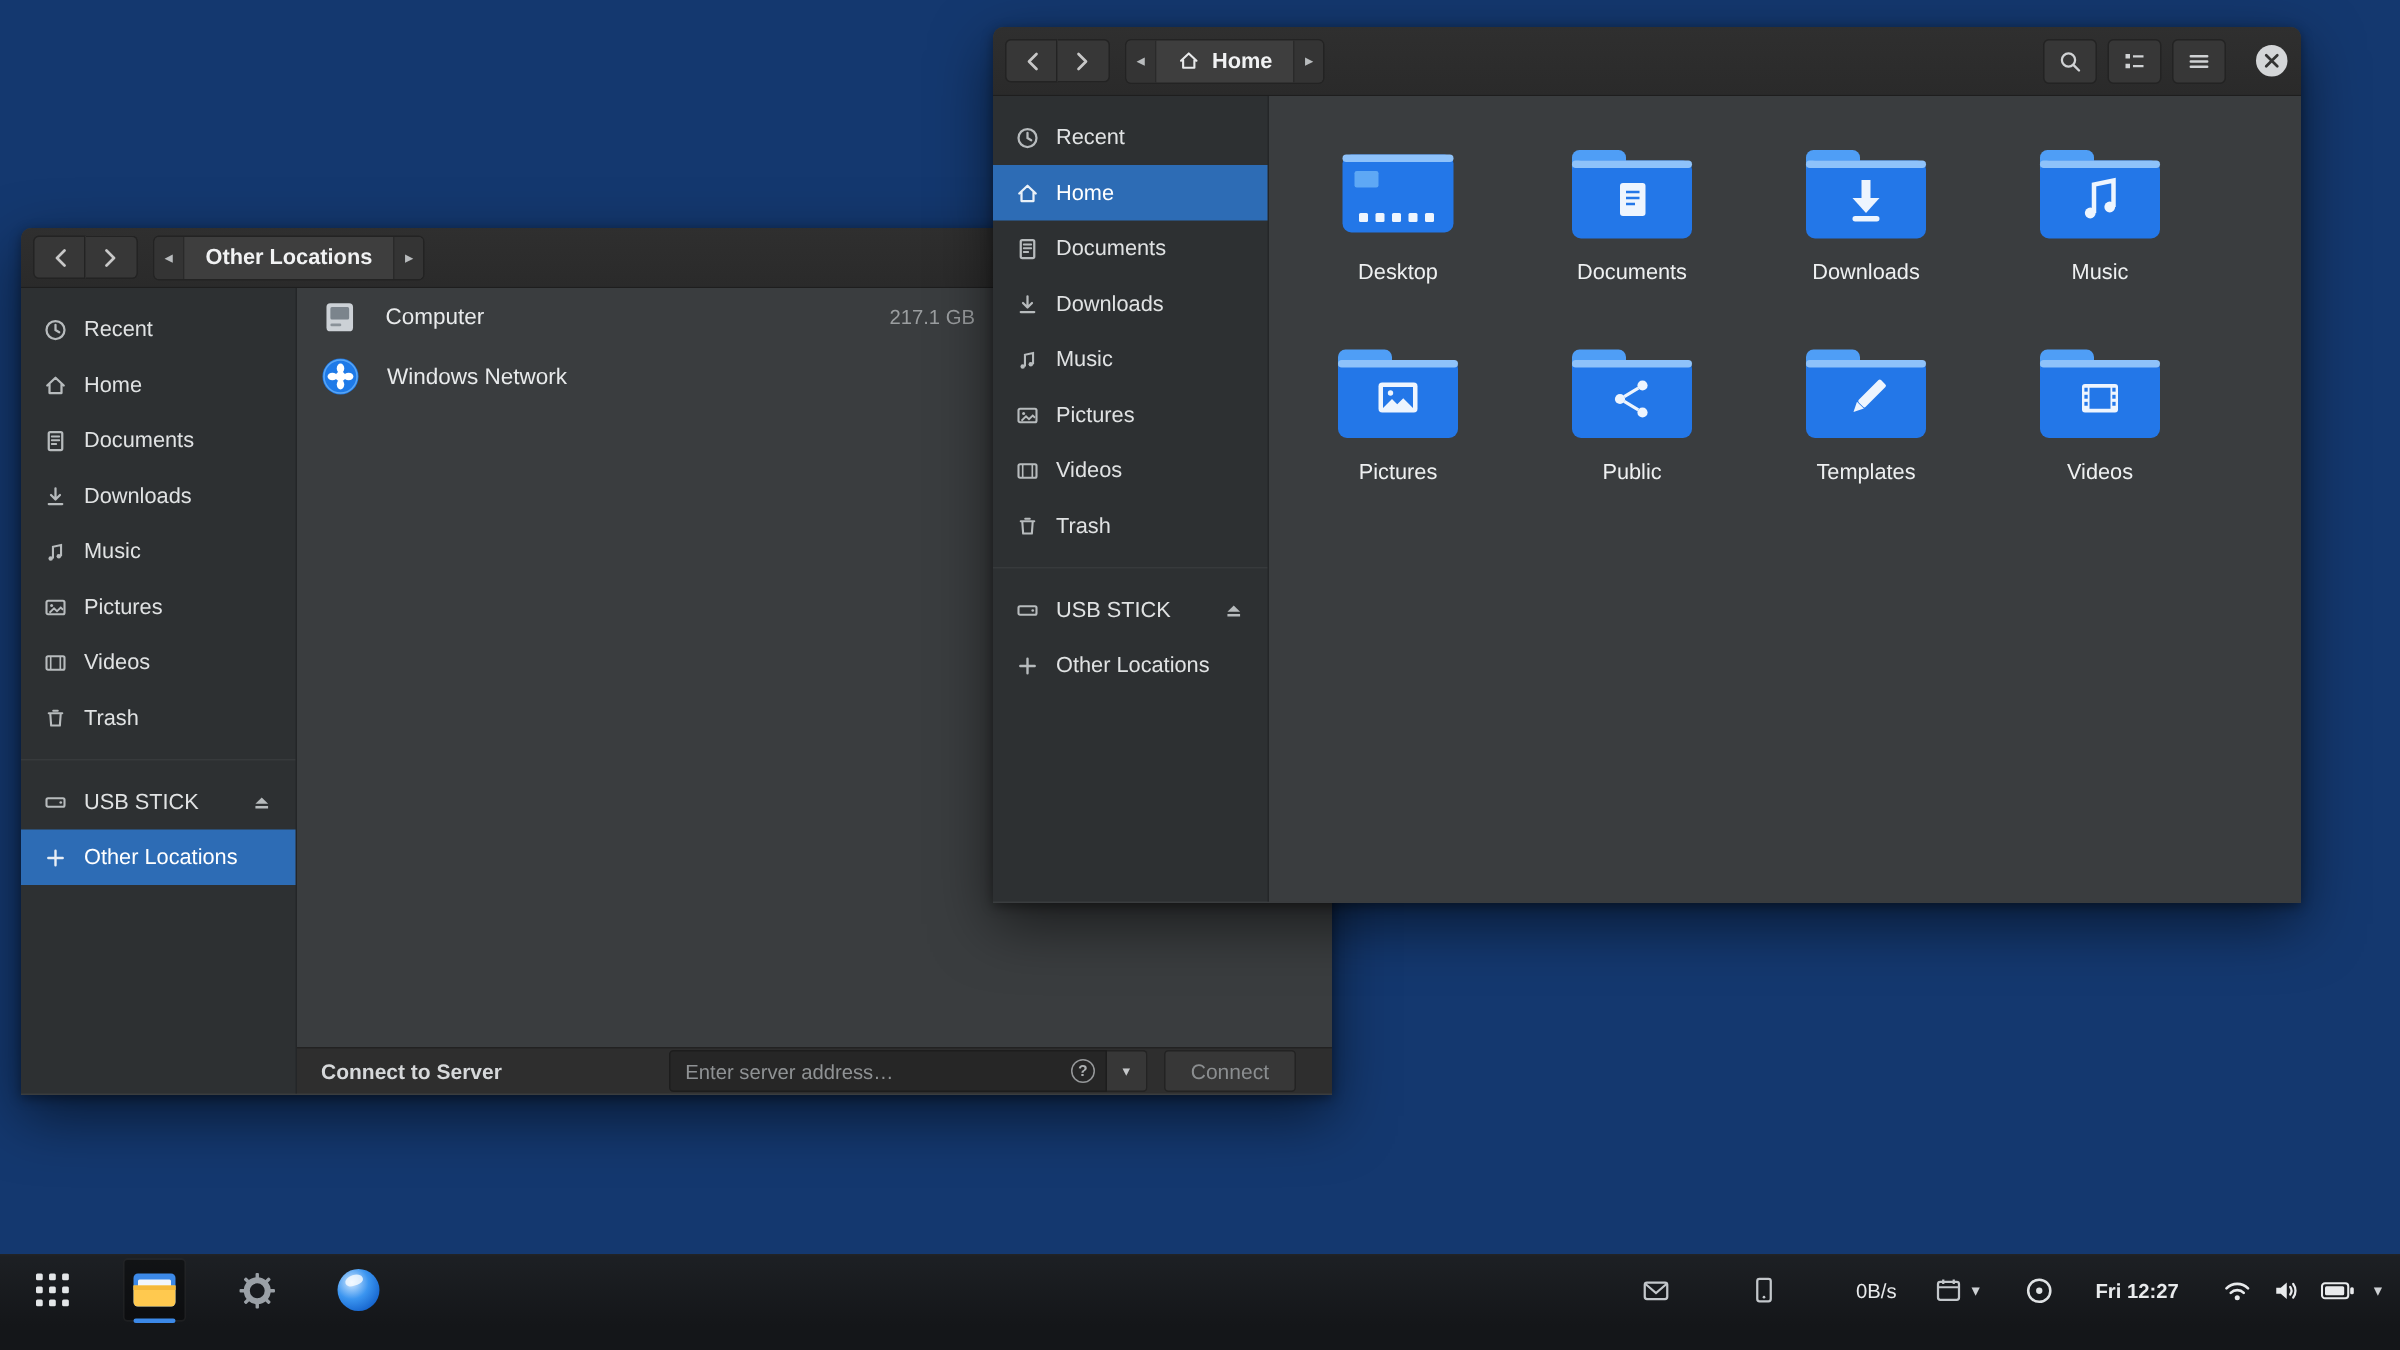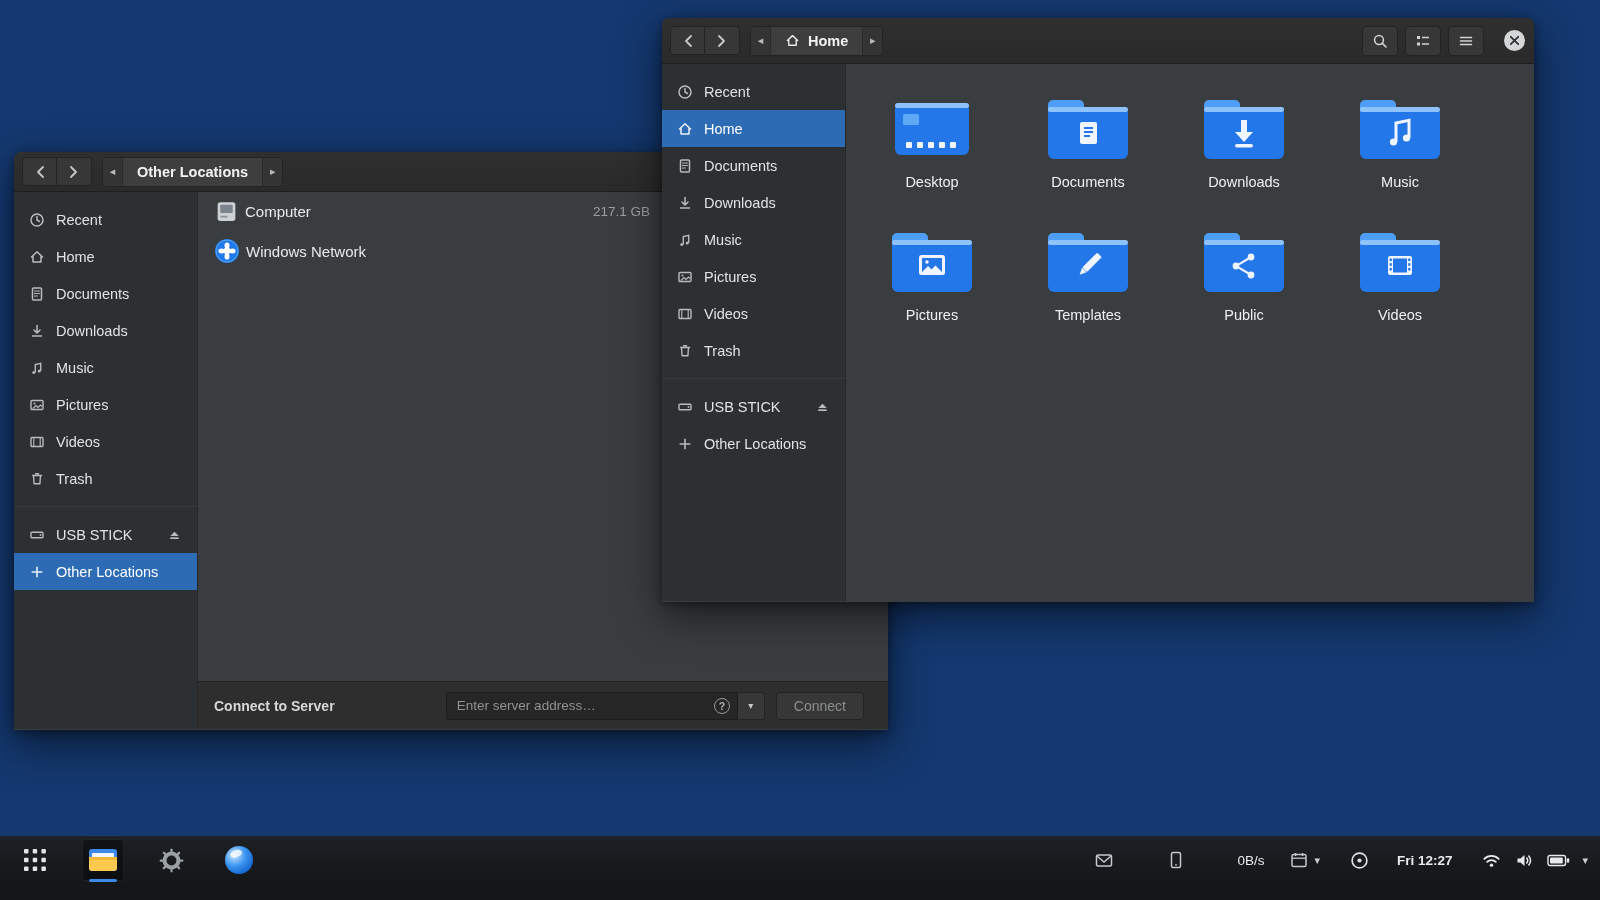--- a/index.html
+++ b/index.html
@@ -92,25 +92,25 @@
     grid-template-columns:repeat(4,156px);
     grid-auto-rows:133px;
     padding:22px 0 0 8px;
   }
   .ftile { display:flex; flex-direction:column; align-items:center; }
   .ficonbox { height:80px; display:flex; align-items:flex-end; justify-content:center; }
   .flabel { margin-top:8px; font-size:14.5px; color:#eef0f1; }
 
   
   .sect { font-weight:bold; font-size:14px; color:#cbced0; padding:15px 16px 9px; }
-  .crow { display:flex; align-items:center; gap:6px; padding:7px 16px; font-size:15px; color:#e8eaeb; }
+  .crow { display:flex; align-items:center; gap:18px; padding:7px 16px; font-size:15px; color:#e8eaeb; }
   .crow .size { margin-left:auto; margin-right:222px; color:#9b9ea0; font-size:13.5px; }
 
   .cfooter {
-    position:absolute; left:0; right:0; bottom:0; height:48px;
+    position:absolute; left:0; right:0; bottom:0; height:31px;
     background:#2e2e2e; border-top:1px solid #222;
     display:flex; align-items:center;gap:40px;
   }
   .cfooter .flabel2 { padding-left:16px; font-weight:bold; font-size:14px; color:#d6d8da; }
   .fgroup { margin-left:auto; display:flex; align-items:center; padding-right:24px; }
   .server-wrap { position:relative; width:292px; height:28px; }
   .server-wrap input {
     width:100%; height:100%;
     background:#262626; border:1px solid #1d1d1d; border-radius:3px 0 0 3px;
     color:#cfd1d2; padding:0 32px 0 10px; font-size:13.5px;
@@ -516,43 +516,43 @@
             </svg>
           </div>
           <div class="flabel">Pictures</div>
         </div>
         <div class="ftile">
           <div class="ficonbox">
             <svg width="94" height="74" viewBox="0 0 94 74">
               <rect x="7" y="8" width="36" height="18" rx="5" fill="#4f9ef6"></rect>
               <rect x="7" y="15" width="80" height="52" rx="6" fill="#2377e8"></rect>
               <rect x="7" y="15" width="80" height="5" rx="2.5" fill="#8ec2fa"></rect>
-              <g transform="rotate(45 47 41)">
-                <rect x="44" y="25" width="6.5" height="21" rx="1.2" fill="#eef5fe"></rect>
-                <path d="M44 46.5h6.5L47.2 53z" fill="#eef5fe"></path>
-              </g>
-            </svg>
-          </div>
-          <div class="flabel">Templates</div>
-        </div>
-        <div class="ftile">
-          <div class="ficonbox">
-            <svg width="94" height="74" viewBox="0 0 94 74">
-              <rect x="7" y="8" width="36" height="18" rx="5" fill="#4f9ef6"></rect>
-              <rect x="7" y="15" width="80" height="52" rx="6" fill="#2377e8"></rect>
-              <rect x="7" y="15" width="80" height="5" rx="2.5" fill="#8ec2fa"></rect>
               <g fill="#eef5fe">
                   <circle cx="39" cy="41" r="3.4"></circle>
                   <circle cx="54" cy="32" r="3.4"></circle>
                   <circle cx="54" cy="50" r="3.4"></circle>
                 </g>
               <path d="M41.8 39.4 51.2 33.8M41.8 42.6 51.2 48.2" stroke="#eef5fe" stroke-width="2.2"></path>
             </svg>
           </div>
           <div class="flabel">Public</div>
+        </div>
+        <div class="ftile">
+          <div class="ficonbox">
+            <svg width="94" height="74" viewBox="0 0 94 74">
+              <rect x="7" y="8" width="36" height="18" rx="5" fill="#4f9ef6"></rect>
+              <rect x="7" y="15" width="80" height="52" rx="6" fill="#2377e8"></rect>
+              <rect x="7" y="15" width="80" height="5" rx="2.5" fill="#8ec2fa"></rect>
+              <g transform="rotate(45 47 41)">
+                <rect x="44" y="25" width="6.5" height="21" rx="1.2" fill="#eef5fe"></rect>
+                <path d="M44 46.5h6.5L47.2 53z" fill="#eef5fe"></path>
+              </g>
+            </svg>
+          </div>
+          <div class="flabel">Templates</div>
         </div>
         <div class="ftile">
           <div class="ficonbox">
             <svg width="94" height="74" viewBox="0 0 94 74">
               <rect x="7" y="8" width="36" height="18" rx="5" fill="#4f9ef6"></rect>
               <rect x="7" y="15" width="80" height="52" rx="6" fill="#2377e8"></rect>
               <rect x="7" y="15" width="80" height="5" rx="2.5" fill="#8ec2fa"></rect>
               <rect x="35" y="31" width="24" height="19" rx="2" fill="#eef5fe"></rect>
               <rect x="40" y="33.5" width="14" height="14" fill="#2377e8"></rect>
               <g fill="#2377e8">

